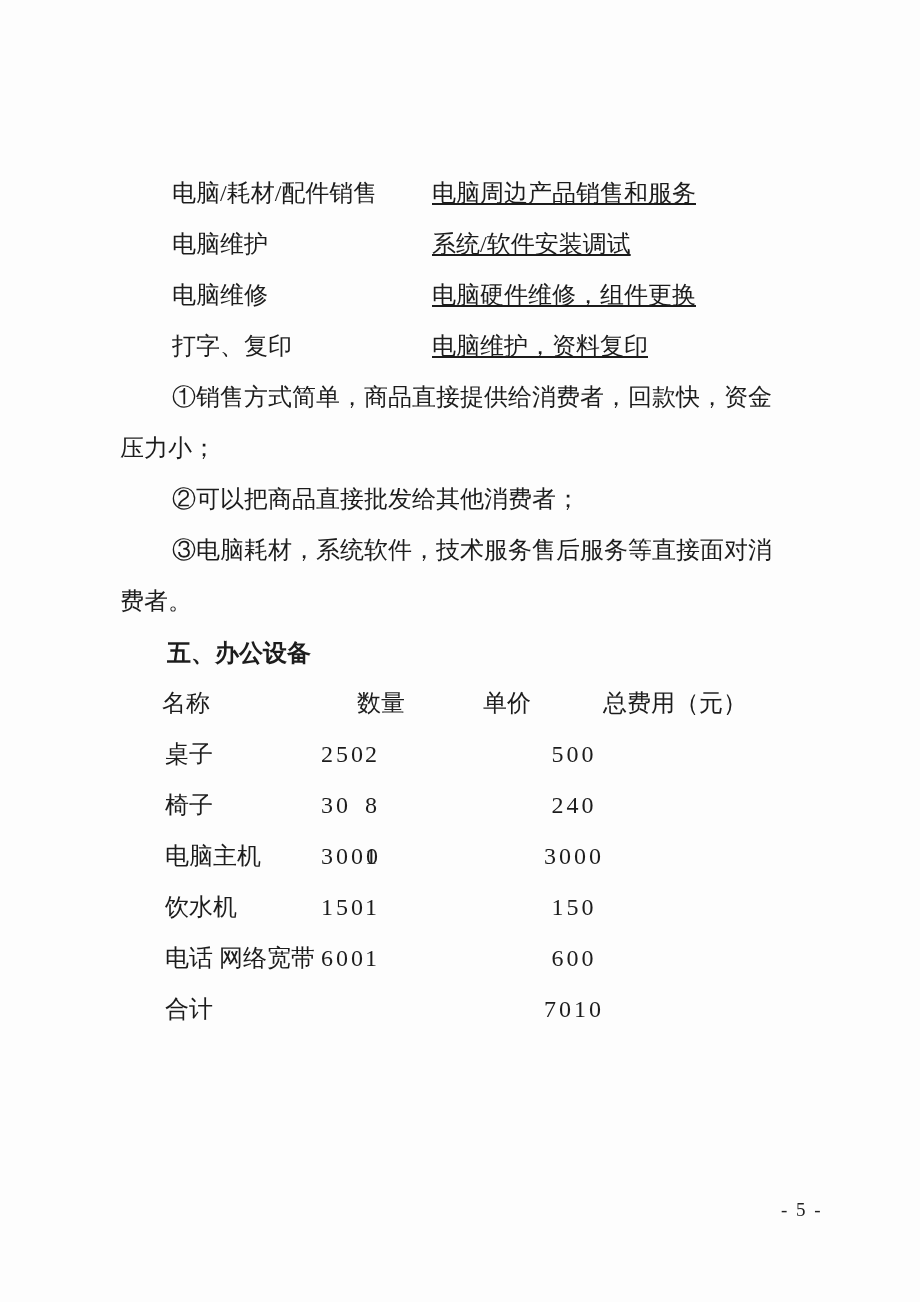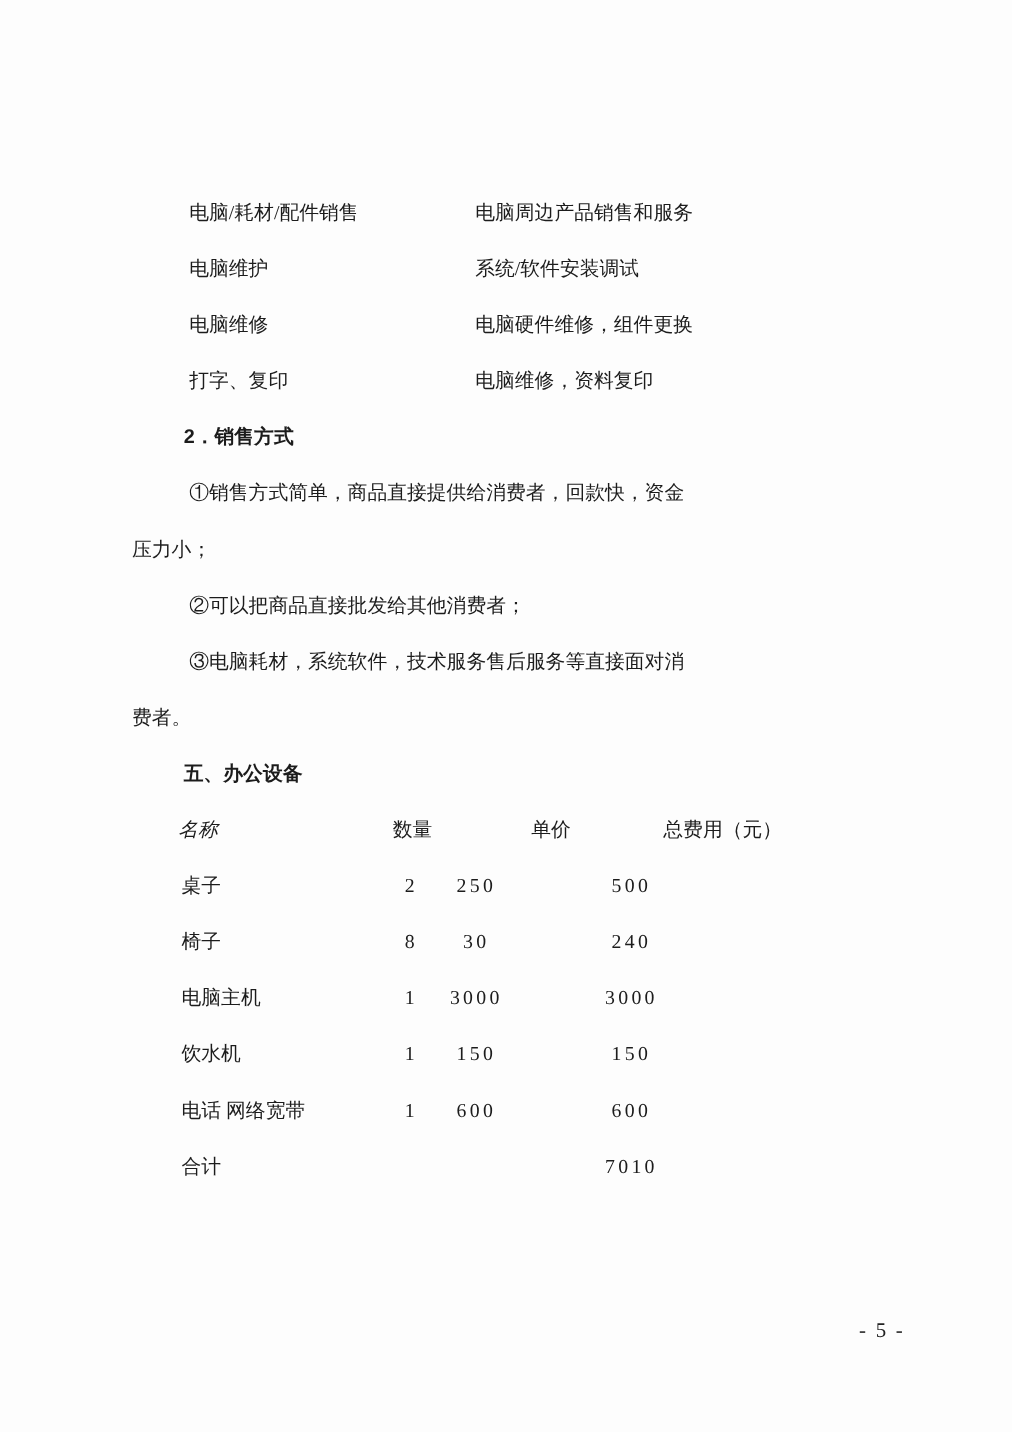--- a/index.html
+++ b/index.html
@@ -5,38 +5,38 @@
   html,body { margin:0; padding:0; background:#e8e8e8; }
   .page {
     position:relative; width:920px; height:1302px;
     background:#fdfdfd; color:#1c1c1c;
     font-family:"Liberation Serif","DejaVu Serif",serif;
     overflow:hidden;
   }
   .content { position:absolute; left:120px; top:168px; width:680px; }
   .line {
     position:relative; height:51px; line-height:51px;
-    font-size:18px; white-space:nowrap;
+    font-size:24px; white-space:nowrap;
   }
   .svc-name { position:absolute; left:52px; }
-  .svc-desc { position:absolute; left:312px; }
+  .svc-desc { position:absolute; left:312px;text-decoration:underline; }
   .indent { padding-left:52px; }
   .h-bold {
     padding-left:47px; font-weight:700;
     font-family:"Liberation Sans","DejaVu Sans",sans-serif;
   }
   
-  .th-name  { position:absolute; left:42px;font-style:italic; }
+  .th-name  { position:absolute; left:42px; }
   .th-qty   { position:absolute; left:237px;text-align:center; }
   .th-price { position:absolute; left:363px; }
   .th-total { position:absolute; left:483px; }
   
   .td-name  { position:absolute; left:45px; }
   .td-qty   { position:absolute; left:140px; width:120px; text-align:right; }
-  .td-price { position:absolute; left:223px; width:180px; text-align:center; }
+  .td-price { position:absolute; left:201px; width:180px; text-align:left; }
   .td-total { position:absolute; left:364px; width:180px; text-align:center; }
   .num { letter-spacing:3px; font-family:"Liberation Serif","DejaVu Serif",serif; }
   .footer {
     position:absolute; left:781px; top:1199px;
     font-size:19px; letter-spacing:2px; color:#222;
   }
 </style>
 </head>
 <body>
 
@@ -50,24 +50,23 @@
     <div class="line">
       <span class="svc-name">电脑维护</span>
       <span class="svc-desc">系统/软件安装调试</span>
     </div>
     <div class="line">
       <span class="svc-name">电脑维修</span>
       <span class="svc-desc">电脑硬件维修，组件更换</span>
     </div>
     <div class="line">
       <span class="svc-name">打字、复印</span>
-      <span class="svc-desc">电脑维修，资料复印</span>
+      <span class="svc-desc">电脑维护，资料复印</span>
     </div>
 
-    <div class="line h-bold">2．销售方式</div>
     <div class="line indent">①销售方式简单，商品直接提供给消费者，回款快，资金</div>
     <div class="line">压力小；</div>
     <div class="line indent">②可以把商品直接批发给其他消费者；</div>
     <div class="line indent">③电脑耗材，系统软件，技术服务售后服务等直接面对消</div>
     <div class="line">费者。</div>
 
     <div class="line h-bold">五、办公设备</div>
 
     <div class="line">
       <span class="th-name">名称</span>

